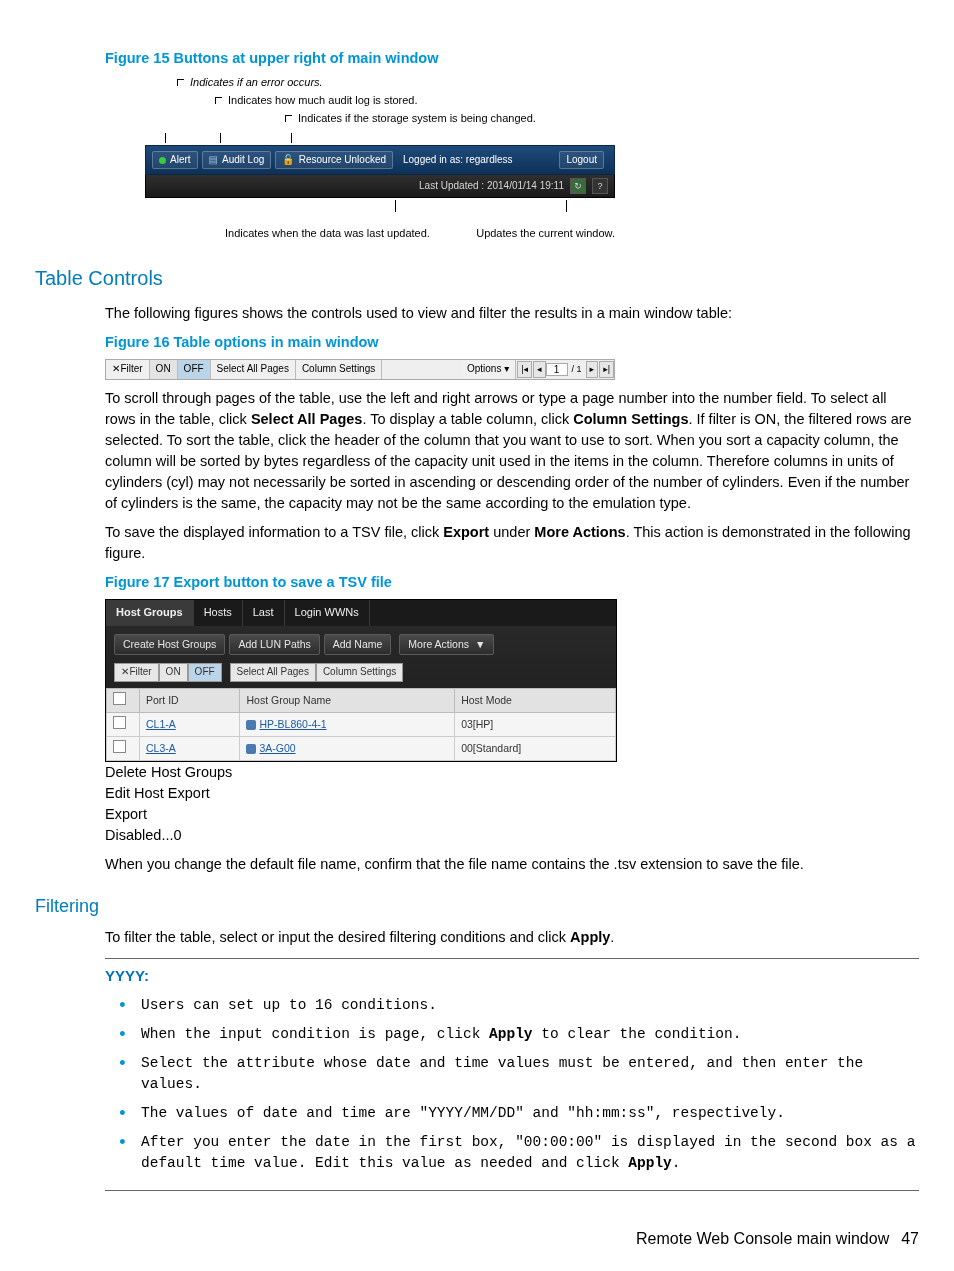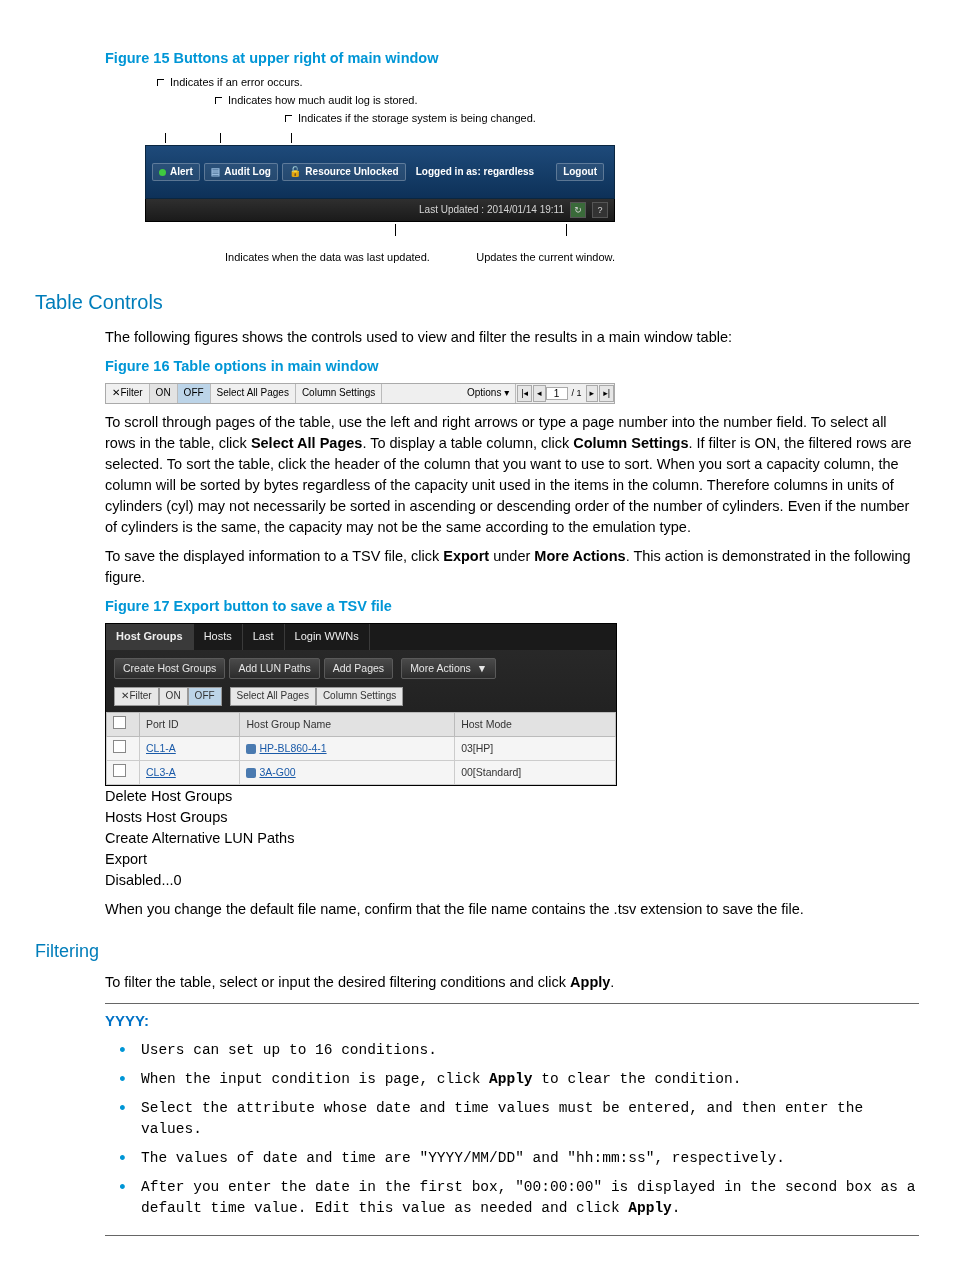--- a/index.html
+++ b/index.html
@@ -92,25 +92,24 @@
     border-top: 1px solid #000;
     width: 6px;
     height: 6px;
     display:inline-block;
     margin-right:2px;
   }
   .fig15 .bar {
     background: linear-gradient(#1e4a7a,#0d3158);
     color: #fff;
     font-size: 10px;
-    padding: 17px 6px;
+    padding: 5px 6px;
     display: flex;
     align-items: center;
     border:1px solid #0a2640;
-    font-weight:bold;
   }
   .fig15 .bar .chip {
     background: rgba(255,255,255,0.08);
     border: 1px solid rgba(255,255,255,0.25);
     border-radius: 2px;
     padding: 1px 6px;
     margin-right: 4px;
     display: inline-flex;
     align-items:center;
     gap:4px;
@@ -187,21 +186,21 @@
   .ico-mini{width:10px;height:10px;display:inline-block;background:#4a7ab0;border-radius:2px;margin-right:3px;vertical-align:middle;}
   p{margin:8px 0;}
 </style>
 </head>
 <body>
 
 <div class="body-block">
   <div class="figure-caption">Figure 15 Buttons at upper right of main window</div>
   <div class="fig15">
     <div class="annot-top">
-      <div class="annot-line" style="margin-left:12px;">
+      <div class="annot-line" style="margin-left:32px;font-style:italic;">
           <span class="annot-bracket"></span>
           <span>Indicates if an error occurs.</span>
         </div>
       <div class="annot-line" style="margin-left:70px;">
           <span class="annot-bracket"></span>
           <span>Indicates how much audit log is stored.</span>
         </div>
       <div class="annot-line" style="margin-left:140px;">
           <span class="annot-bracket"></span>
           <span>Indicates if the storage system is being changed.</span>
@@ -280,21 +279,21 @@
     <div class="fig17">
       <div class="tabs">
         <div class="tab active">Host Groups</div>
         <div class="tab">Hosts</div>
         <div class="tab">Last</div>
         <div class="tab">Login WWNs</div>
       </div>
       <div class="toolbar">
         <span class="btn">Create Host Groups</span>
         <span class="btn">Add LUN Paths</span>
-        <span class="btn">Add Pages</span>
+        <span class="btn">Add Name</span>
         <span class="btn" style="margin-left:4px;"><span>More Actions</span>&nbsp;&nbsp;▼</span>
       </div>
       <div class="filterbar">
         <span class="seg">✕Filter</span>
         <span class="seg">ON</span>
         <span class="seg off">OFF</span>
         <span style="width:8px;"></span>
         <span class="seg">Select All Pages</span>
         <span class="seg">Column Settings</span>
       </div>
@@ -316,22 +315,21 @@
           <td><span class="cb"></span></td>
           <td class="link">CL3-A</td>
           <td class="link"><span class="ico-mini"></span><span>3A-G00</span></td>
           <td>00[Standard]</td>
         </tr>
       </tbody>
         </table>
     </div>
     <div class="menu" style="top:34px;">
       <div class="mi">Delete Host Groups</div>
-      <div class="mi">Hosts Host Groups</div>
-      <div class="mi">Create Alternative LUN Paths</div>
+      <div class="mi">Edit Host Export</div>
       <div class="mi hl">Export</div>
       <div class="mi last"><span>Disabled...</span><span>0</span></div>
     </div>
   </div>
 
   <p>When you change the default file name, confirm that the file name contains the .tsv extension to save the file.</p>
 </div>
 
 <div class="h2-small">Filtering</div>
 <div class="body-block">

